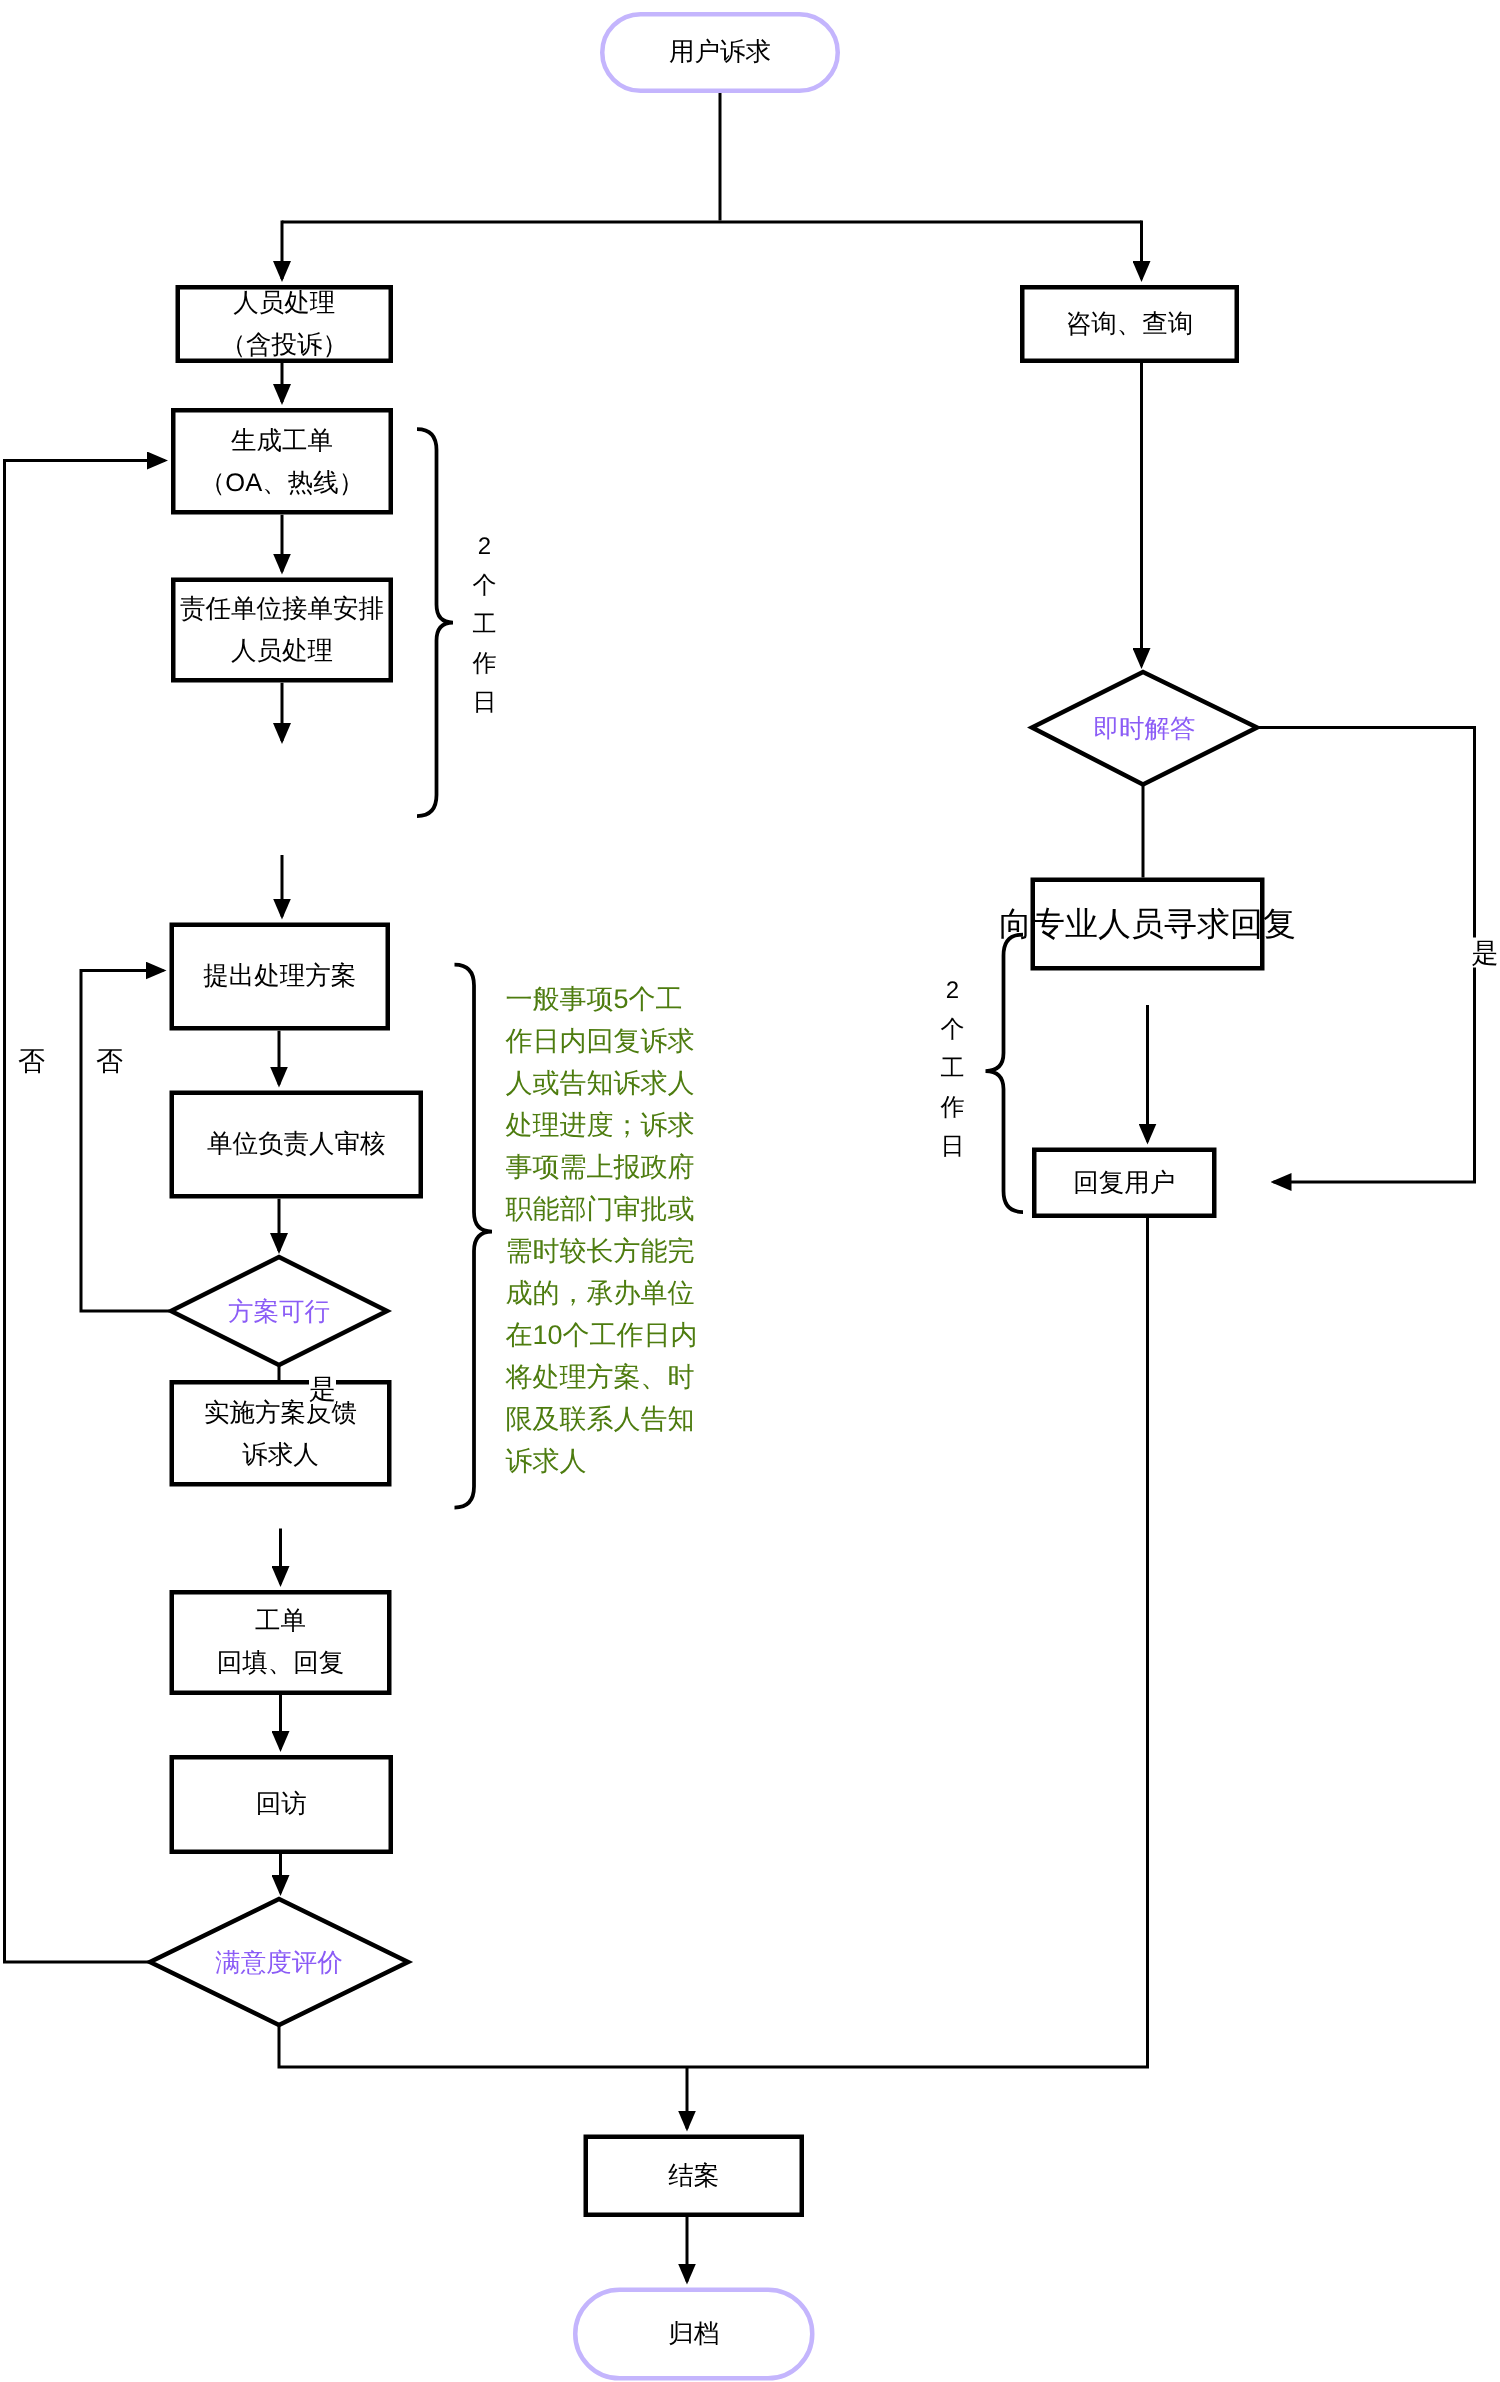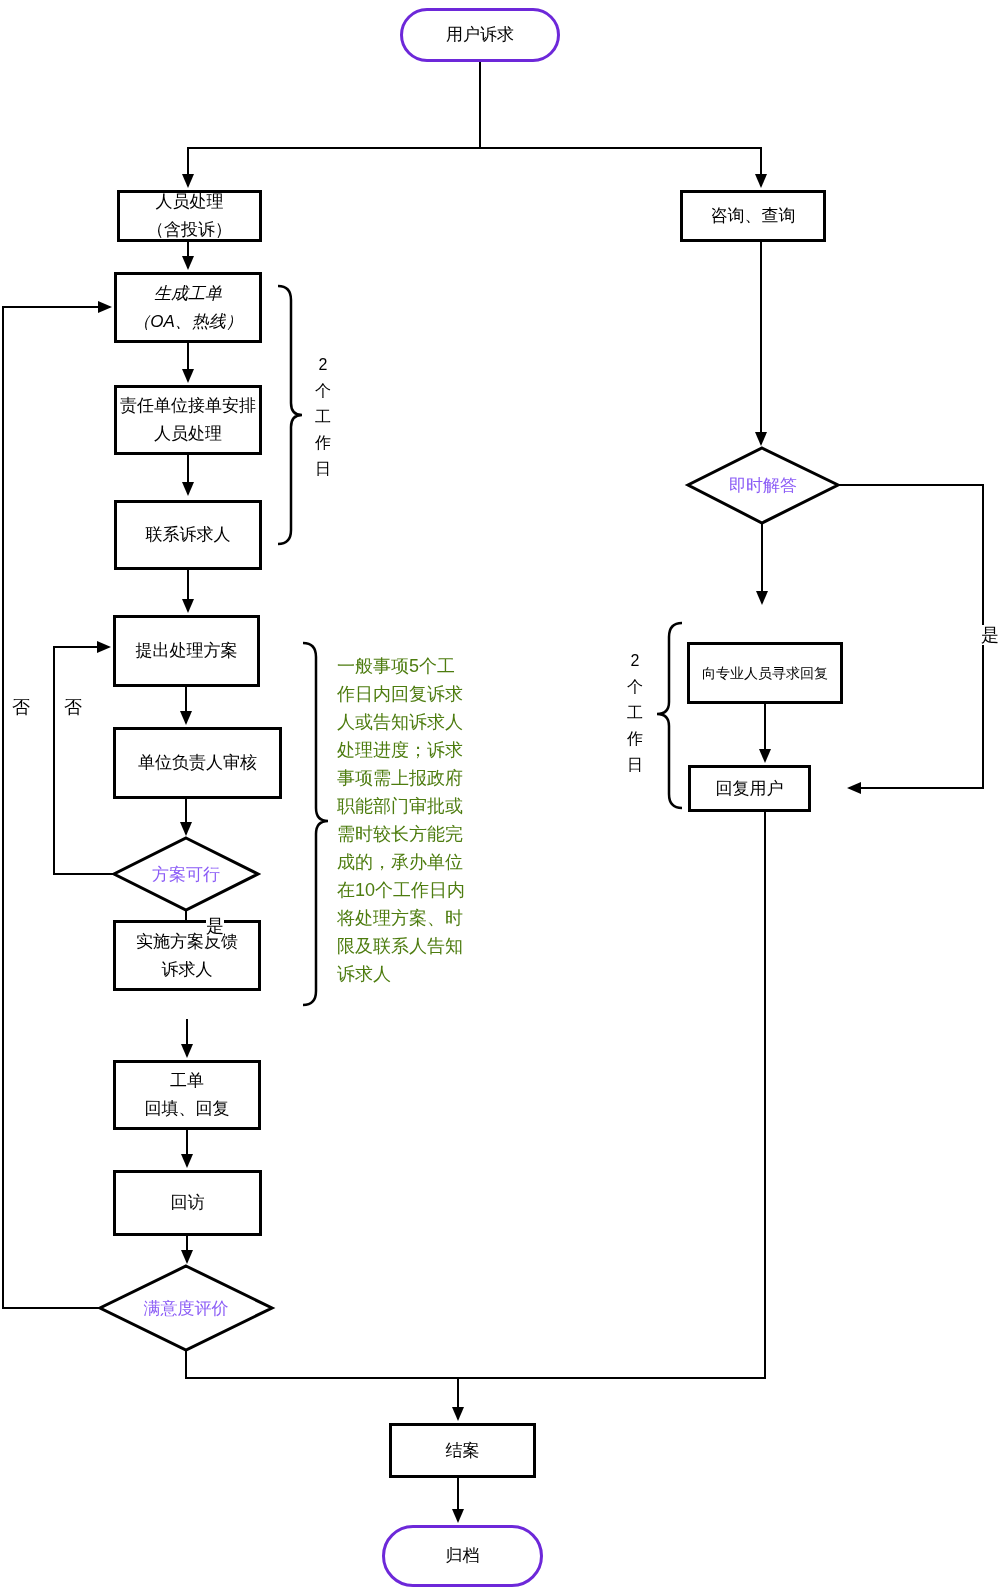--- a/index.html
+++ b/index.html
@@ -23,21 +23,21 @@
     align-items: center;
     justify-content: center;
     text-align: center;
     font-size: 17px;
     line-height: 28px;
     white-space: pre-line;
     color: #000000;
     background: #ffffff;
   }
   .box { border: 3px solid #000000; }
-  .terminator { border: 3px solid #6d28d9; }
+  .terminator { border: 3px solid #c4b5fd; }
   .diamond-label {
     position: absolute;
     display: flex;
     align-items: center;
     justify-content: center;
     text-align: center;
     font-size: 17px;
     white-space: pre;
     background: transparent;
     color: #8b5cf6;
@@ -117,36 +117,35 @@
       <path d="M303,643 Q316,643 316,657 L316,808 Q316,821 328,821 Q316,821 316,834 L316,991 Q316,1005 303,1005"></path>
       <path d="M682,623 Q669,623 669,637 L669,702 Q669,714 657,714 Q669,714 669,726 L669,794 Q669,808 682,808"></path>
     </g>
   </svg>
 
   <div class="node terminator" style="left:400px;top:8px;width:160px;height:54px;border-radius:27px;">用户诉求</div>
   <div class="node terminator" style="left:382px;top:1525px;width:161px;height:62px;border-radius:31px;">归档</div>
 
   <div class="node box" style="left:117px;top:190px;width:145px;height:52px;">人员处理
 （含投诉）</div>
-  <div class="node box" style="left:114px;top:272px;width:148px;height:71px;font-style:italic;">生成工单
+  <div class="node box" style="left:114px;top:272px;width:148px;height:71px;">生成工单
 （OA、热线）</div>
   <div class="node box" style="left:114px;top:385px;width:148px;height:70px;">责任单位接单安排
 人员处理</div>
-  <div class="node box" style="left:114px;top:500px;width:148px;height:70px;">联系诉求人</div>
   <div class="node box" style="left:113px;top:615px;width:147px;height:72px;">提出处理方案</div>
   <div class="node box" style="left:113px;top:727px;width:169px;height:72px;">单位负责人审核</div>
   <div class="node box" style="left:113px;top:920px;width:148px;height:71px;">实施方案反馈
 诉求人</div>
   <div class="node box" style="left:113px;top:1060px;width:148px;height:70px;">工单
 回填、回复</div>
   <div class="node box" style="left:113px;top:1170px;width:149px;height:66px;">回访</div>
   <div class="node box" style="left:389px;top:1423px;width:147px;height:55px;">结案</div>
 
   <div class="node box" style="left:680px;top:190px;width:146px;height:52px;">咨询、查询</div>
-  <div class="node box nowrap" style="left:687px;top:642px;width:156px;height:62px;font-size:14px;">向专业人员寻求回复</div>
+  <div class="node box nowrap" style="left:687px;top:585px;width:156px;height:62px;font-size:22px;">向专业人员寻求回复</div>
   <div class="node box" style="left:688px;top:765px;width:123px;height:47px;">回复用户</div>
 
   <div class="diamond-label" style="left:114px;top:860px;width:144px;height:28px;">方案可行</div>
   <div class="diamond-label" style="left:100px;top:1294px;width:172px;height:28px;">满意度评价</div>
   <div class="diamond-label" style="left:688px;top:471px;width:150px;height:28px;">即时解答</div>
 
   <div class="edge-label" style="left:12px;top:697px;">否</div>
   <div class="edge-label" style="left:64px;top:697px;">否</div>
   <div class="edge-label" style="left:206px;top:916px;">是</div>
   <div class="edge-label" style="left:981px;top:625px;">是</div>

